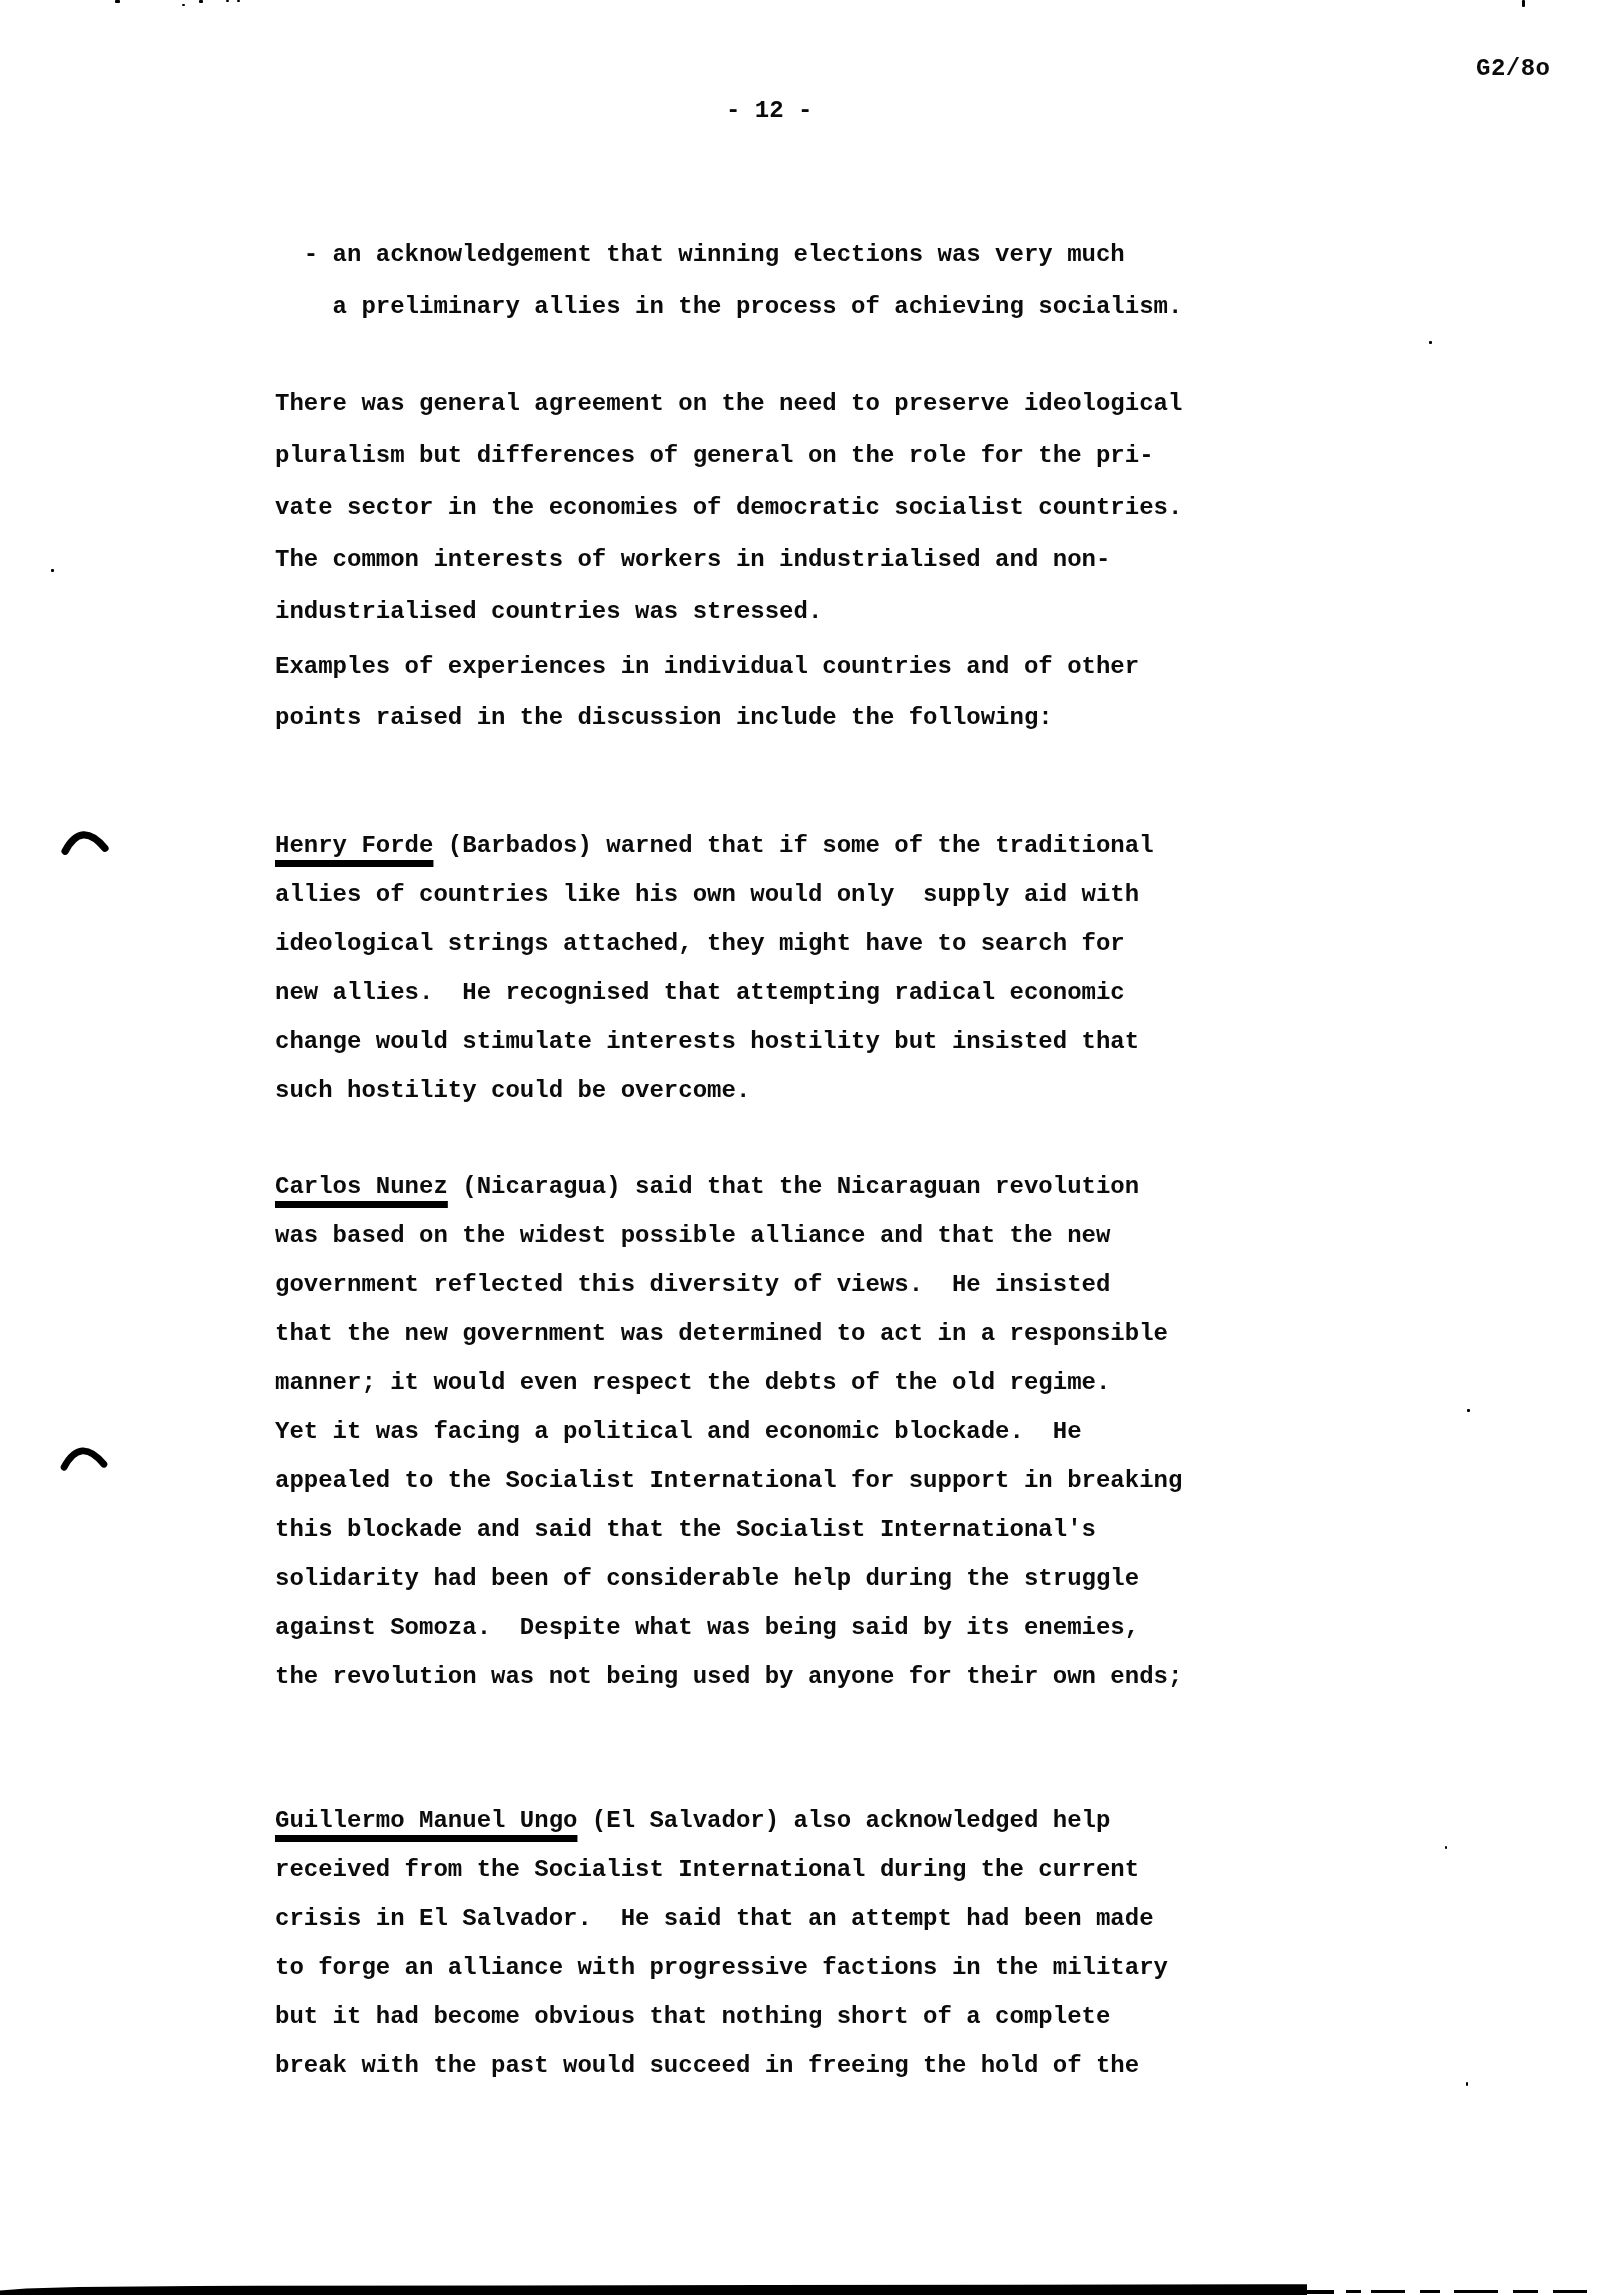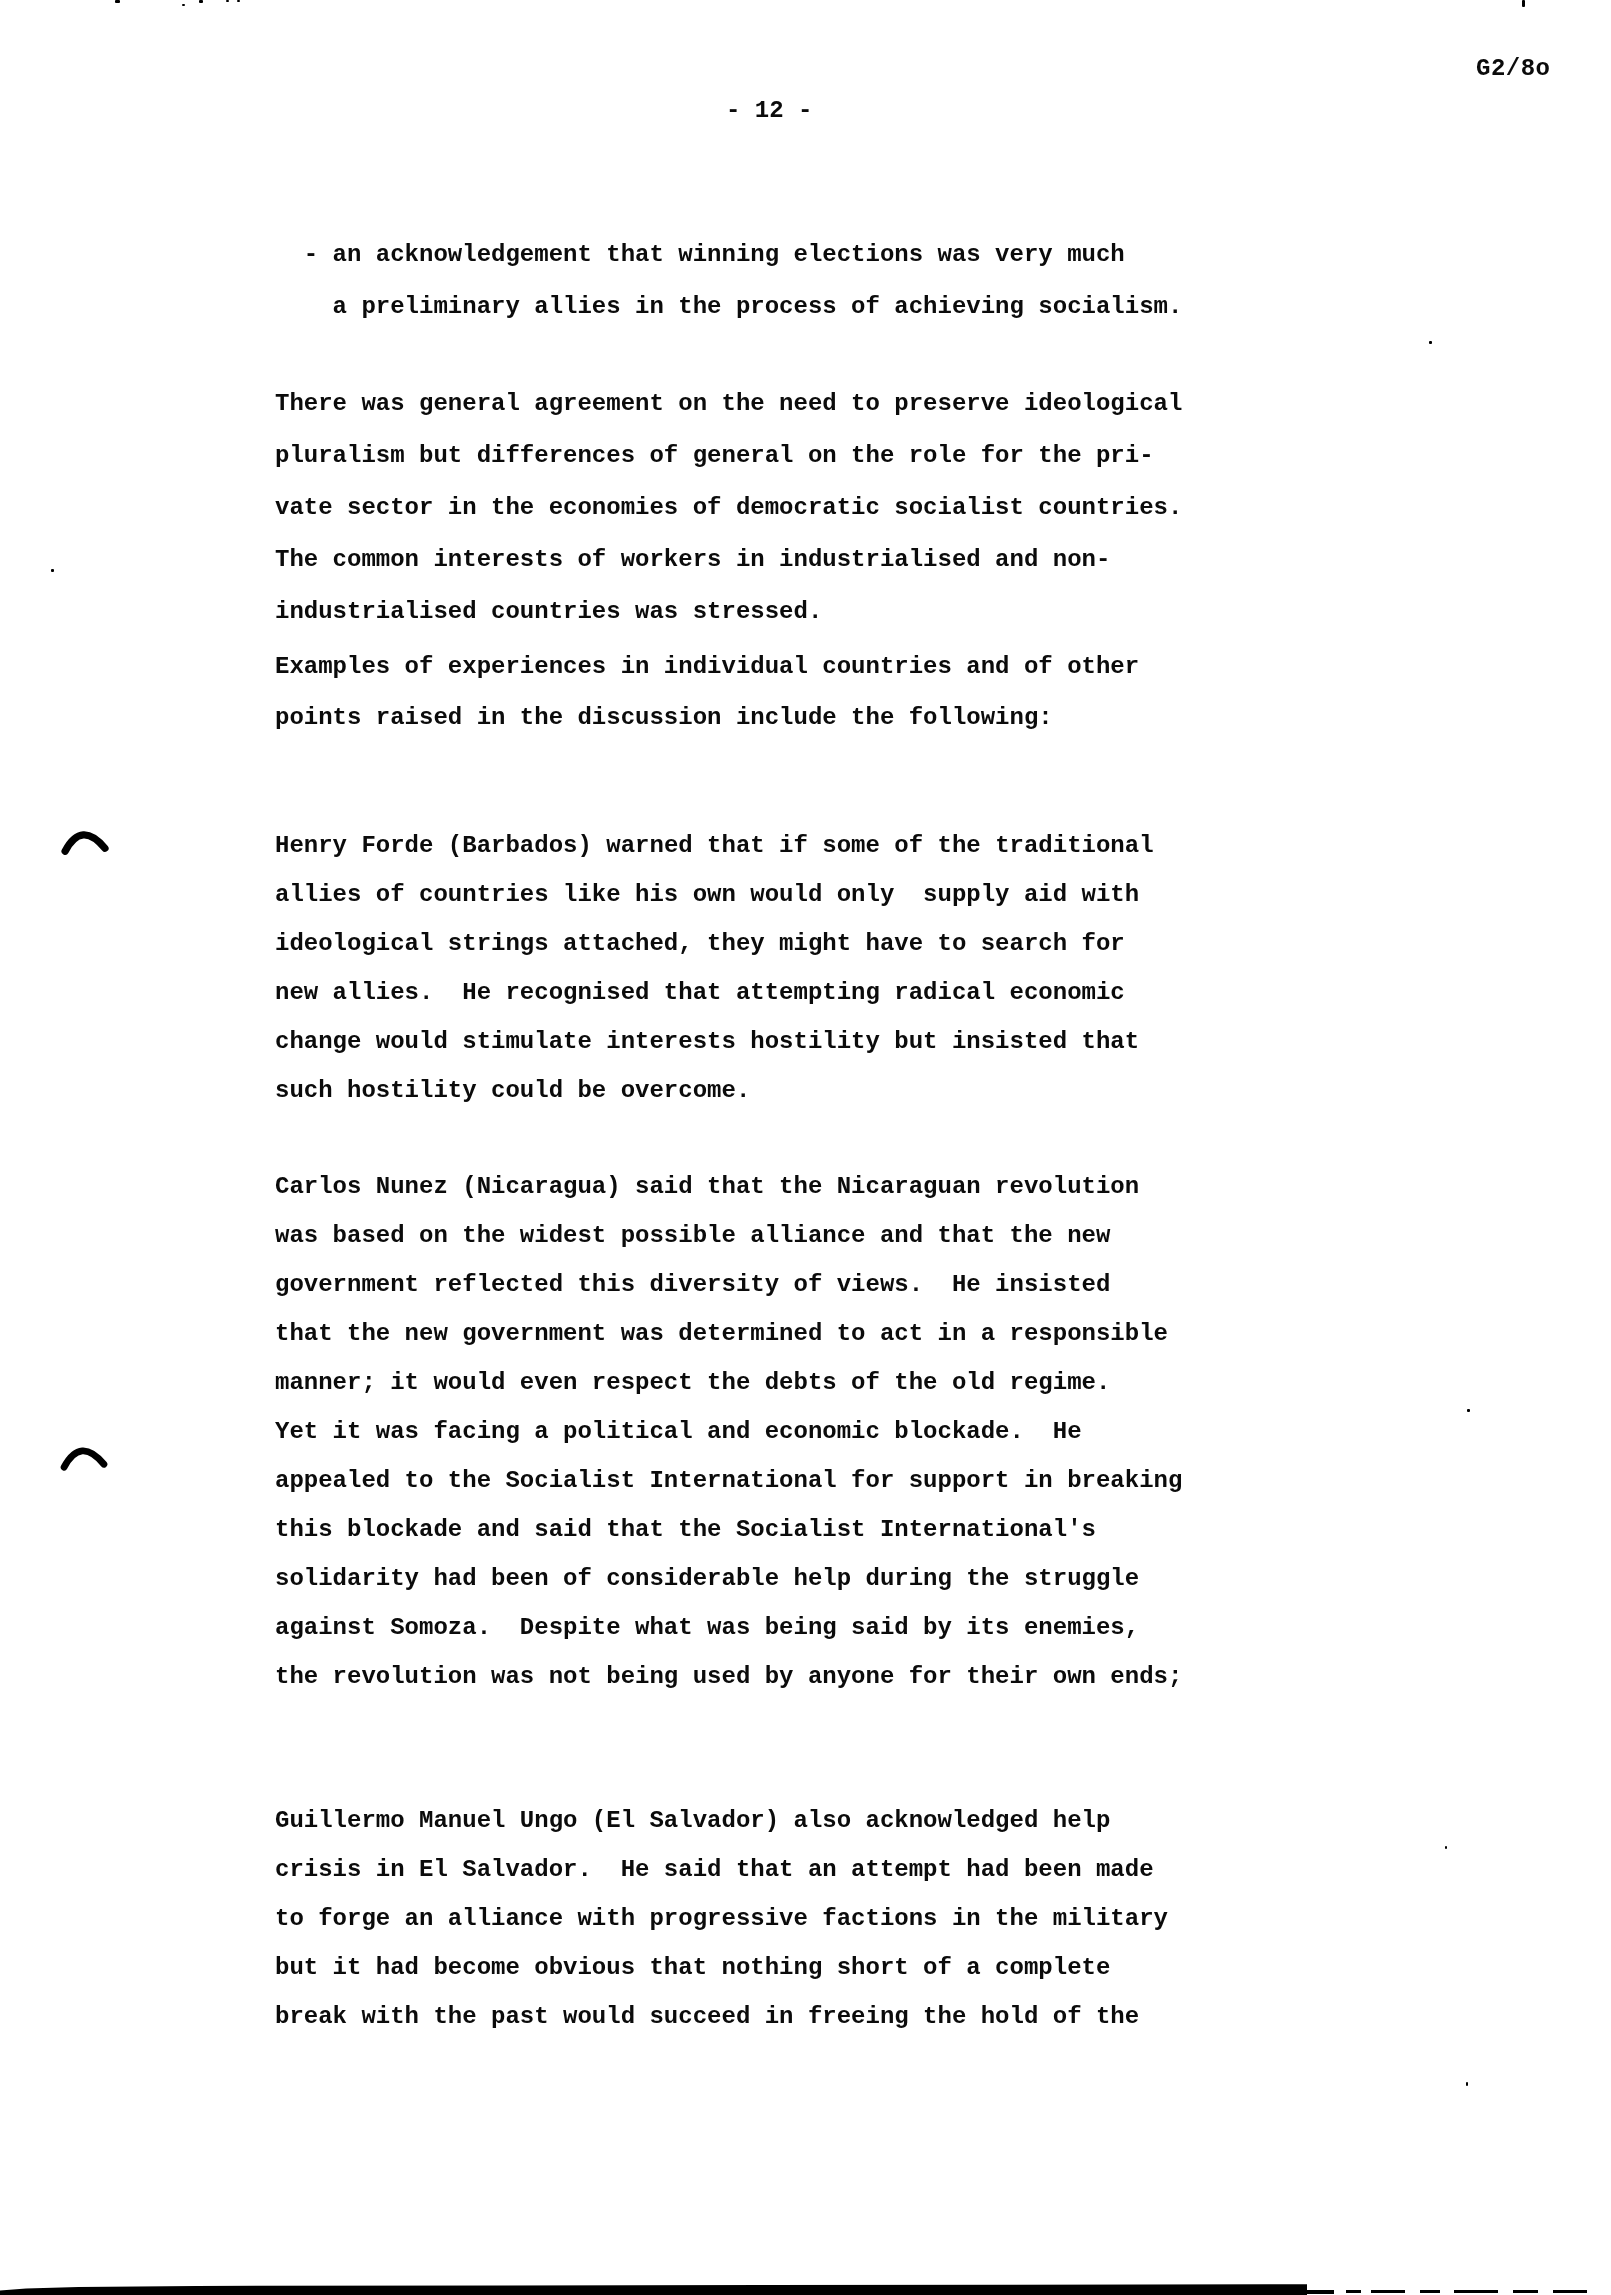--- a/index.html
+++ b/index.html
@@ -18,20 +18,21 @@
   .para[data-name="paragraph-acknowledgement"] .line{line-height:52px;height:52px;}
   .para[data-name="paragraph-ideological-pluralism"]{top:378px;}
   .para[data-name="paragraph-ideological-pluralism"] .line{line-height:52px;height:52px;}
   .para[data-name="paragraph-examples-intro"]{top:641px;}
   .para[data-name="paragraph-examples-intro"] .line{line-height:51px;height:51px;}
   .para[data-name="paragraph-henry-forde"]{top:821px;}
   .para[data-name="paragraph-henry-forde"] .line{line-height:49px;height:49px;}
   .para[data-name="paragraph-carlos-nunez"]{top:1162px;}
   .para[data-name="paragraph-guillermo-ungo"]{top:1796px;}
   .speaker-underline{
+    text-decoration:underline;
     text-decoration-thickness:6.9px;
     text-underline-offset:7.9px;
     text-decoration-color:#000;
     margin-top:40px;
   }
   
   .margin-mark{position:absolute;width:49px;height:34px;}
   .margin-mark.mark-1{left:61px;top:823px;}
   .margin-mark.mark-2{left:60px;top:1439px;}
   
@@ -84,20 +85,21 @@
         <div class="line" data-name="text-line">manner; it would even respect the debts of the old regime.</div>
         <div class="line" data-name="text-line">Yet it was facing a political and economic blockade.  He</div>
         <div class="line" data-name="text-line">appealed to the Socialist International for support in breaking</div>
         <div class="line" data-name="text-line">this blockade and said that the Socialist International's</div>
         <div class="line" data-name="text-line">solidarity had been of considerable help during the struggle</div>
         <div class="line" data-name="text-line">against Somoza.  Despite what was being said by its enemies,</div>
         <div class="line" data-name="text-line">the revolution was not being used by anyone for their own ends;</div>
       </div>
       <div class="para" data-name="paragraph-guillermo-ungo">
         <div class="line" data-name="text-line"><span class="speaker-underline" data-name="speaker-name">Guillermo Manuel Ungo</span> (El Salvador) also acknowledged help</div>
+        <div class="line" data-name="text-line">received from the Socialist International during the current</div>
         <div class="line" data-name="text-line">crisis in El Salvador.  He said that an attempt had been made</div>
         <div class="line" data-name="text-line">to forge an alliance with progressive factions in the military</div>
         <div class="line" data-name="text-line">but it had become obvious that nothing short of a complete</div>
         <div class="line" data-name="text-line">break with the past would succeed in freeing the hold of the</div>
       </div>
     </div>
 
   <svg class="margin-mark mark-1" viewBox="0 0 100 70" data-name="margin-arc-annotation-icon">
     <path d="M8,58 Q 42,-6 90,52" fill="none" stroke="#000" stroke-width="15" stroke-linecap="round"></path>
   </svg>

